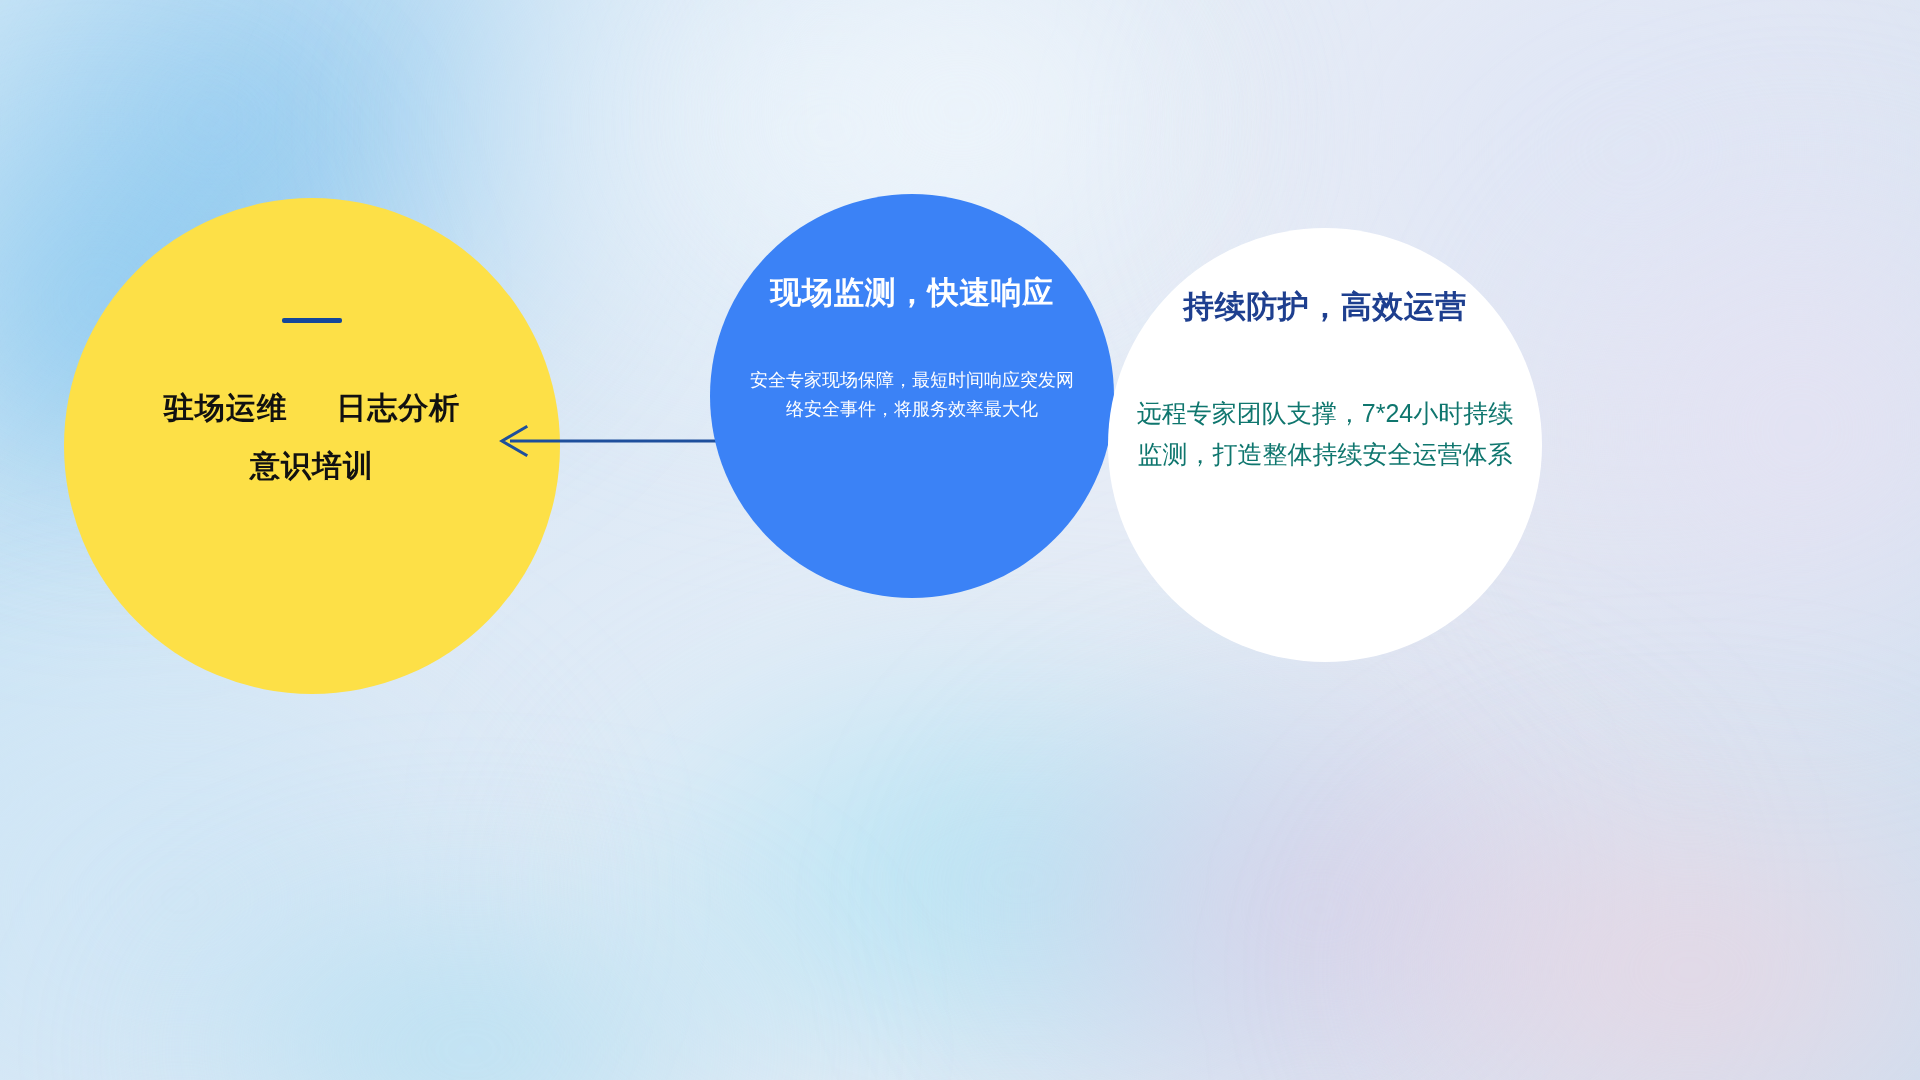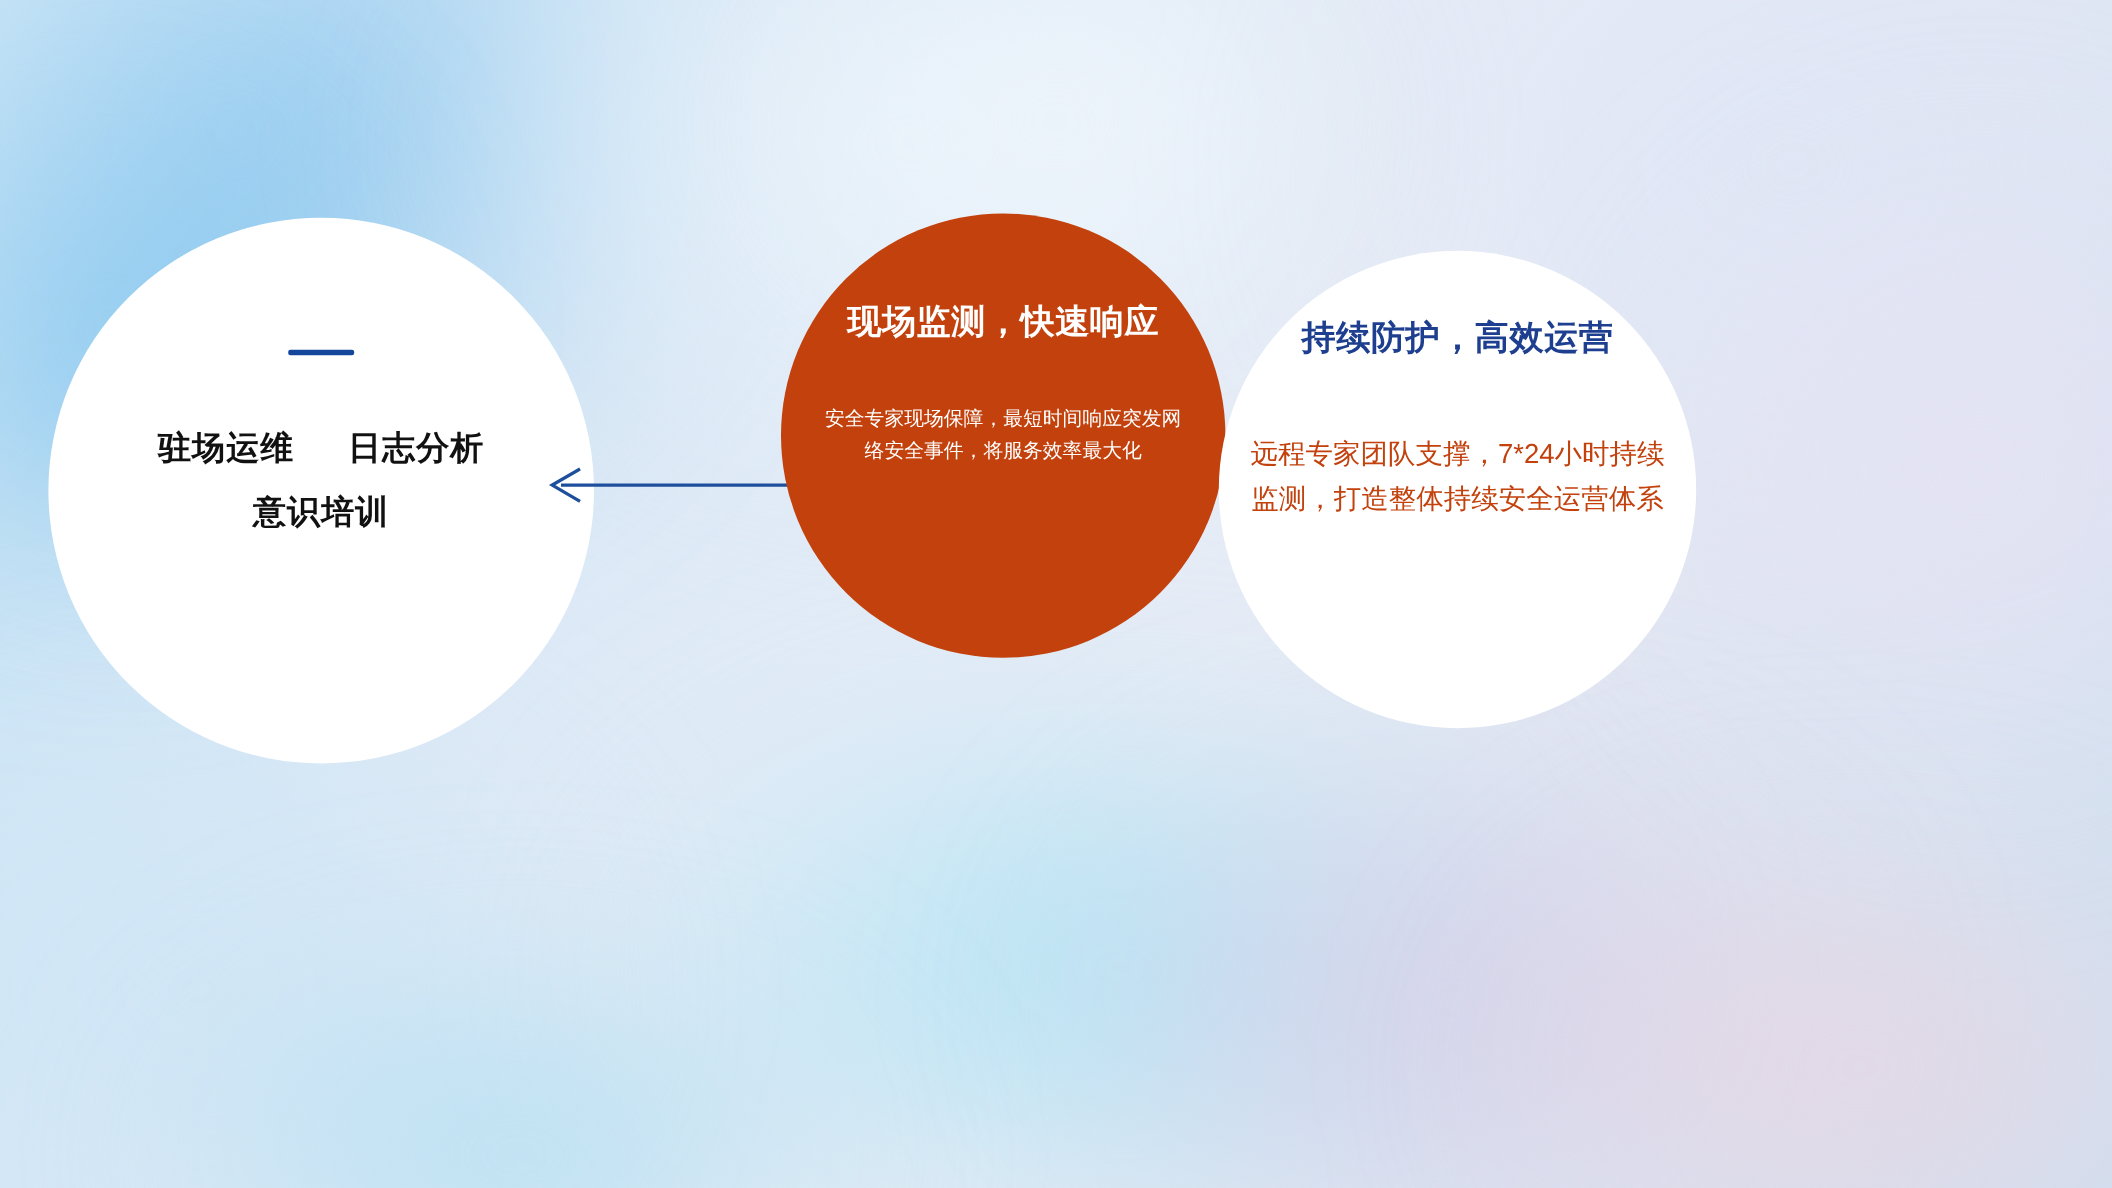--- a/index.html
+++ b/index.html
@@ -55,37 +55,37 @@
   }
 
   
   .circle{
     position:absolute;border-radius:50%;
     display:flex;flex-direction:column;align-items:center;justify-content:flex-start;
     box-sizing:border-box;
   }
 
   #circle-left{
-    left:44px;top:198px;width:496px;height:496px;
-    background:#ffffff;
+    left:64px;top:198px;width:496px;height:496px;
+    background:#fde047;
     padding-top:120px;
   }
   .accent-rule{
     width:60px;height:5px;border-radius:2px;background:#14479b;
     margin-bottom:56px;
   }
   .left-lines{
     text-align:center;color:#111111;font-weight:bold;
     font-size:30px;line-height:1.92;letter-spacing:1px;
   }
   .left-lines .gap{display:inline-block;width:30px;}
 
   #circle-mid{
     left:710px;top:194px;width:404px;height:404px;
-    background:#c2410c;
+    background:#3b82f6;
     padding-top:78px;
     z-index:2;
   }
   #circle-mid .c-title{
     color:#ffffff;font-weight:bold;font-size:31px;letter-spacing:.5px;
     white-space:nowrap;
   }
   #circle-mid .c-body{
     margin-top:52px;color:#ffffff;font-size:18px;line-height:1.62;
     text-align:center;width:330px;
@@ -96,21 +96,21 @@
     background:#ffffff;
     padding-top:58px;
     z-index:3;
     gap:13px;
   }
   #circle-right .c-title{
     color:#1e3f8f;font-weight:bold;font-size:31px;letter-spacing:.5px;
     white-space:nowrap;
   }
   #circle-right .c-body{
-    margin-top:52px;color:#c2410c;font-size:25px;line-height:1.62;
+    margin-top:52px;color:#0f766e;font-size:25px;line-height:1.62;
     text-align:center;width:386px;
   }
 
   
   #arrow{position:absolute;left:480px;top:418px;width:250px;height:46px;z-index:1;}
 </style>
 </head>
 <body>
 
 <div id="bg">

